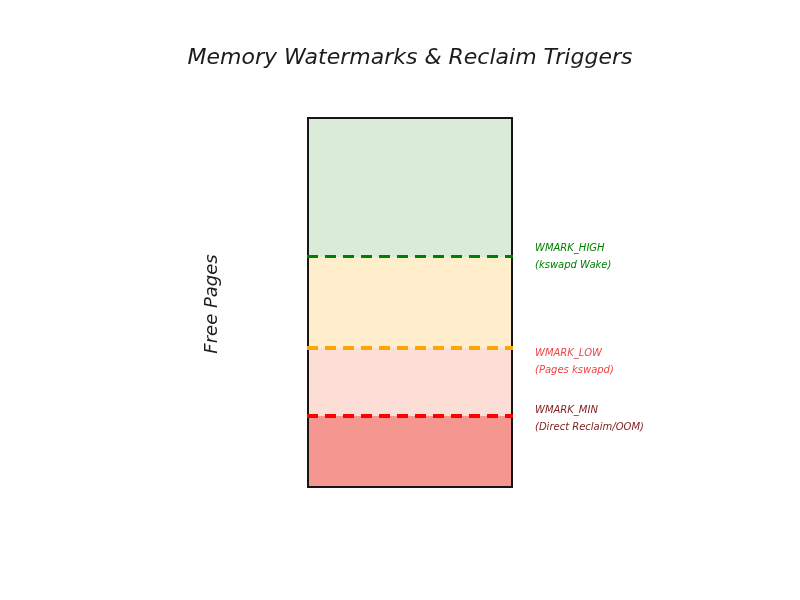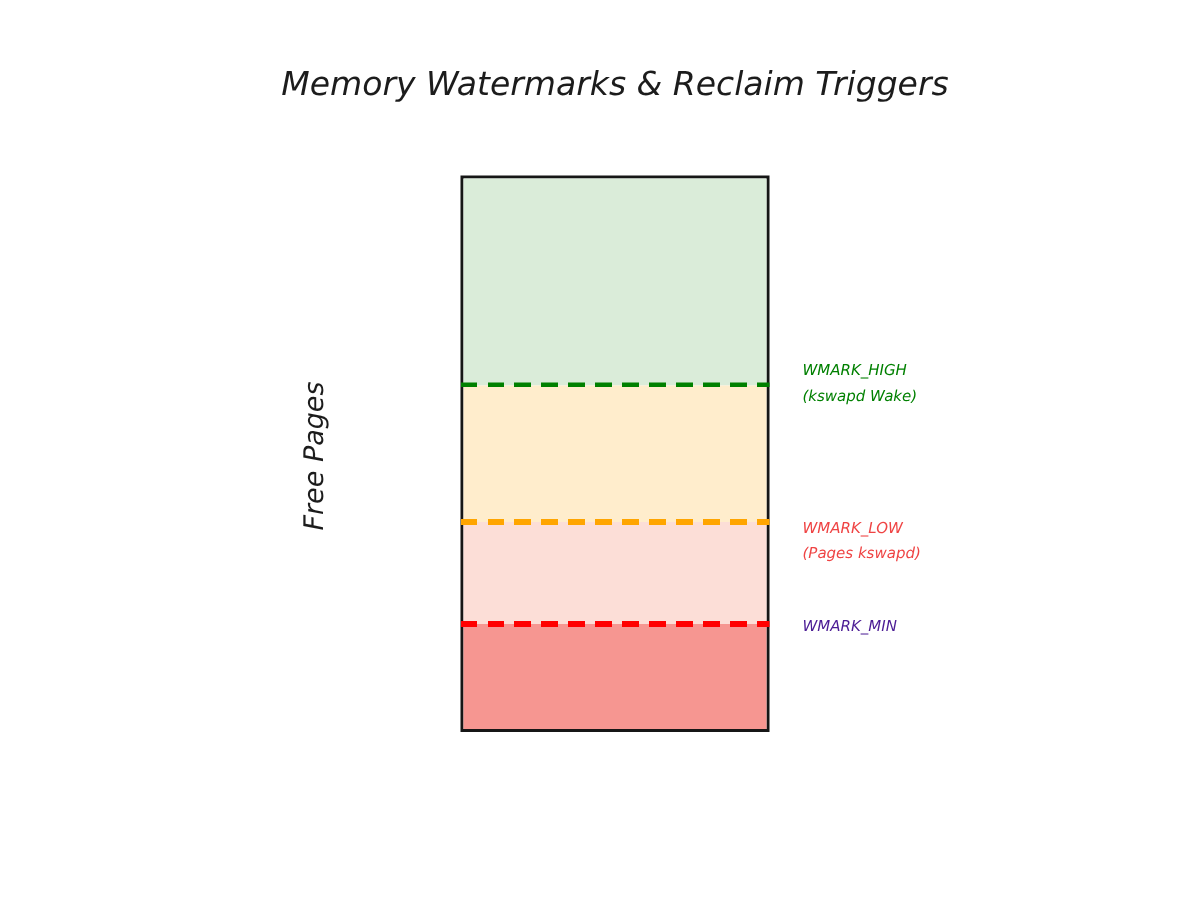--- a/index.html
+++ b/index.html
@@ -90,17 +90,18 @@
       </div>
 
   <div class="wlabel" style="color: rgb(0, 128, 0); top: 37.5%;">
         <div>WMARK_HIGH</div>
         <div>(kswapd Wake)</div>
       </div>
       <div class="wlabel" style="color: #ef4444; top: 62.5%; margin-top: 12px;">
         <div>WMARK_LOW</div>
         <div>(Pages kswapd)</div>
       </div>
-      <div class="wlabel" style="color: #4c1d95; top: 81%;">
+      <div class="wlabel" style="color: #7f1d1d; top: 81%;">
         <div>WMARK_MIN</div>
+        <div>(Direct Reclaim/OOM)</div>
       </div>
     </div>
 </div>
 
 </body></html>

